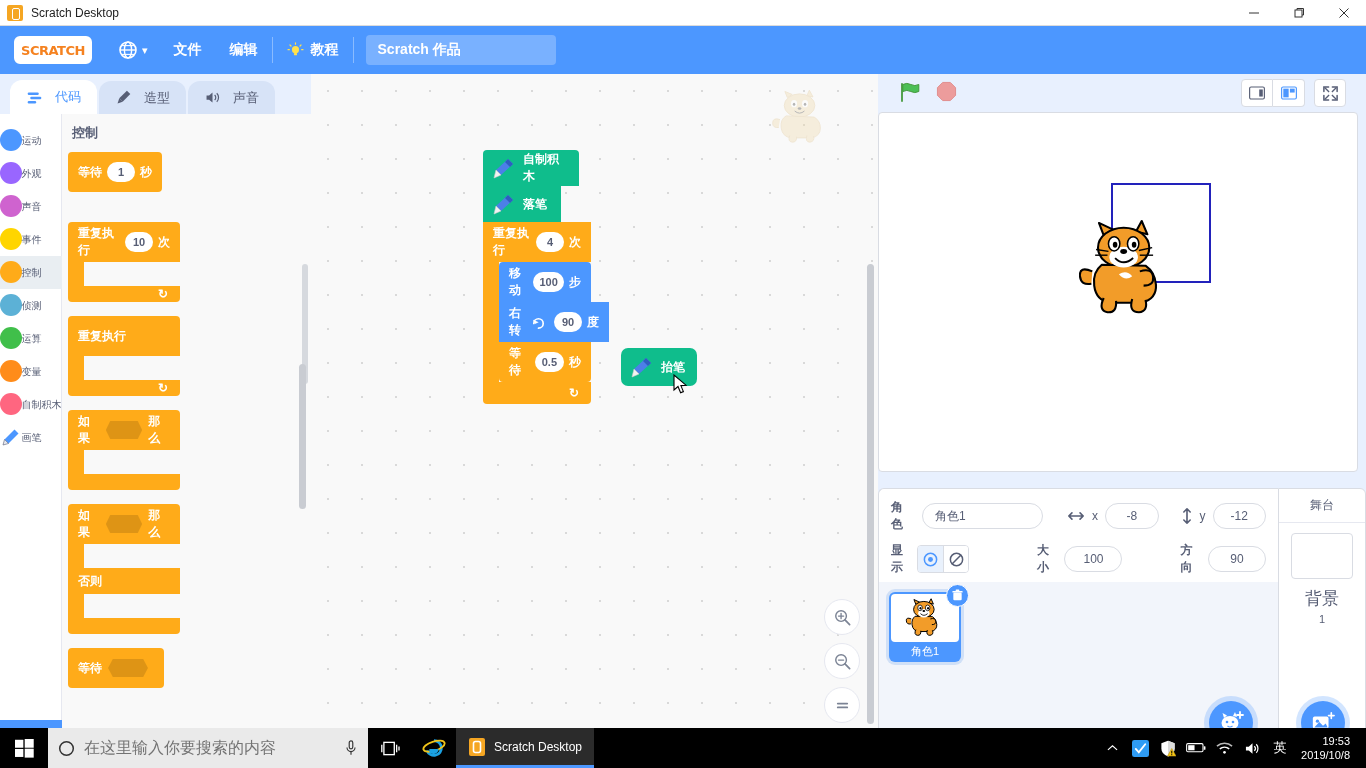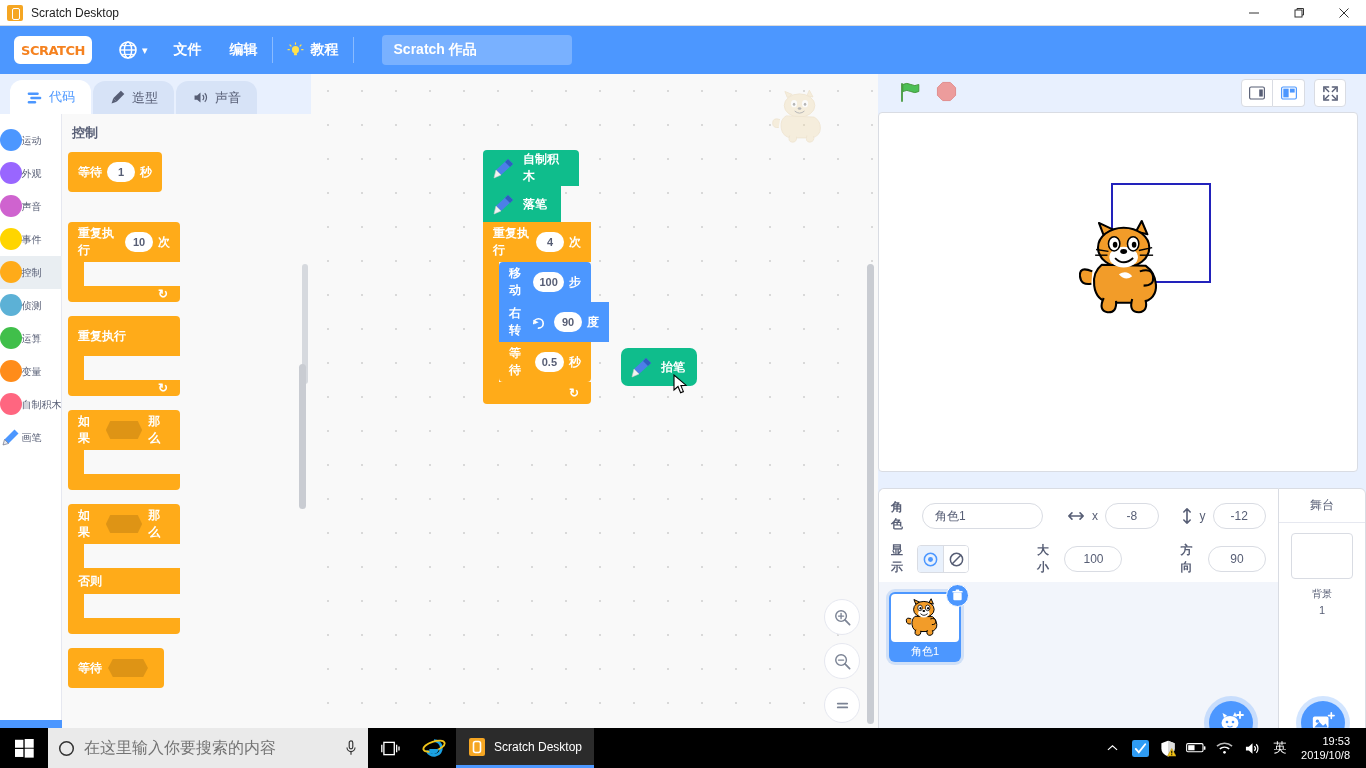--- a/index.html
+++ b/index.html
@@ -48,34 +48,34 @@
   .menu-item{
     color:#fff; font-size:14px; font-weight:bold; padding:0 14px; height:48px;
     display:flex;align-items:center; cursor:pointer; white-space:nowrap;
   }
   .globe{
     display:flex;align-items:center;gap:4px;color:#fff;padding:0 12px;height:48px;
     cursor:pointer;
   }
   .sep{ width:1px;height:26px;background:rgba(255,255,255,.35); }
   .project-name{
-    margin-left:28px; background:rgba(255,255,255,.25);
+    margin-left:12px; background:rgba(255,255,255,.25);
     border-radius:4px; height:30px; width:190px; display:flex;align-items:center;
     padding:0 12px; color:#fff; font-weight:bold; font-size:14px;
   }
 
   
   #main{ height:694px; display:flex; position:relative; }
 
   
   #leftcol{ width:311px; display:flex; flex-direction:column; background:#e8f0fe; }
   #tabs{ height:40px; display:flex; align-items:flex-end; padding-left:10px; gap:2px; background:#e8f0fe;}
   .tab{
     height:33px; padding:0 16px; border-radius:12px 12px 0 0;
-    display:flex;align-items:center;gap:6px; font-size:13px; cursor:pointer;
+    display:flex;align-items:center;gap:12px; font-size:13px; cursor:pointer;
     background:#d7e3f7; color:#575e75;
   }
   .tab.active{ background:#fff; color:#4c97ff; height:34px; }
   .tab .ticon{ display:flex;align-items:center; }
 
   #paletteWrap{ flex:1; display:flex; background:#fff; overflow:hidden;}
   #categories{
     width:62px; background:#fff; border-right:1px solid #e6e8f0;
     display:flex;flex-direction:column; align-items:center; padding-top:10px;
     position:relative;
@@ -216,21 +216,21 @@
   #stagepanel{
     width:88px; background:#fff; border:1px solid #d9dce3; border-radius:0 6px 0 0;
     display:flex;flex-direction:column; align-items:center; position:relative;
   }
   #stagepanel .hdr{ font-size:12px;color:#575e75;padding:8px 0 8px; width:100%;
                     text-align:center; border-bottom:1px solid #e6e8f0; }
   #stagepanel .stagethumb{
     width:62px;height:46px;background:#fff;border:1px solid #d9dce3;border-radius:4px;
     margin-top:10px;
   }
-  #stagepanel .bdlabel{ font-size:10px;color:#575e75;margin-top:8px; }
+  #stagepanel .bdlabel{ font-size:17px;color:#575e75;margin-top:8px; }
   #stagepanel .bdnum{ font-size:11px;color:#575e75;margin-top:3px; }
 
   
   #taskbar{
     position:absolute; left:0; bottom:0; width:1366px; height:40px;
     background:#000; display:flex; align-items:center; z-index:50;
   }
   #startbtn{ width:48px;height:40px;display:flex;align-items:center;justify-content:center;cursor:pointer;}
   #searchbox{
     width:320px;height:40px;background:#eaeaea;display:flex;align-items:center;

